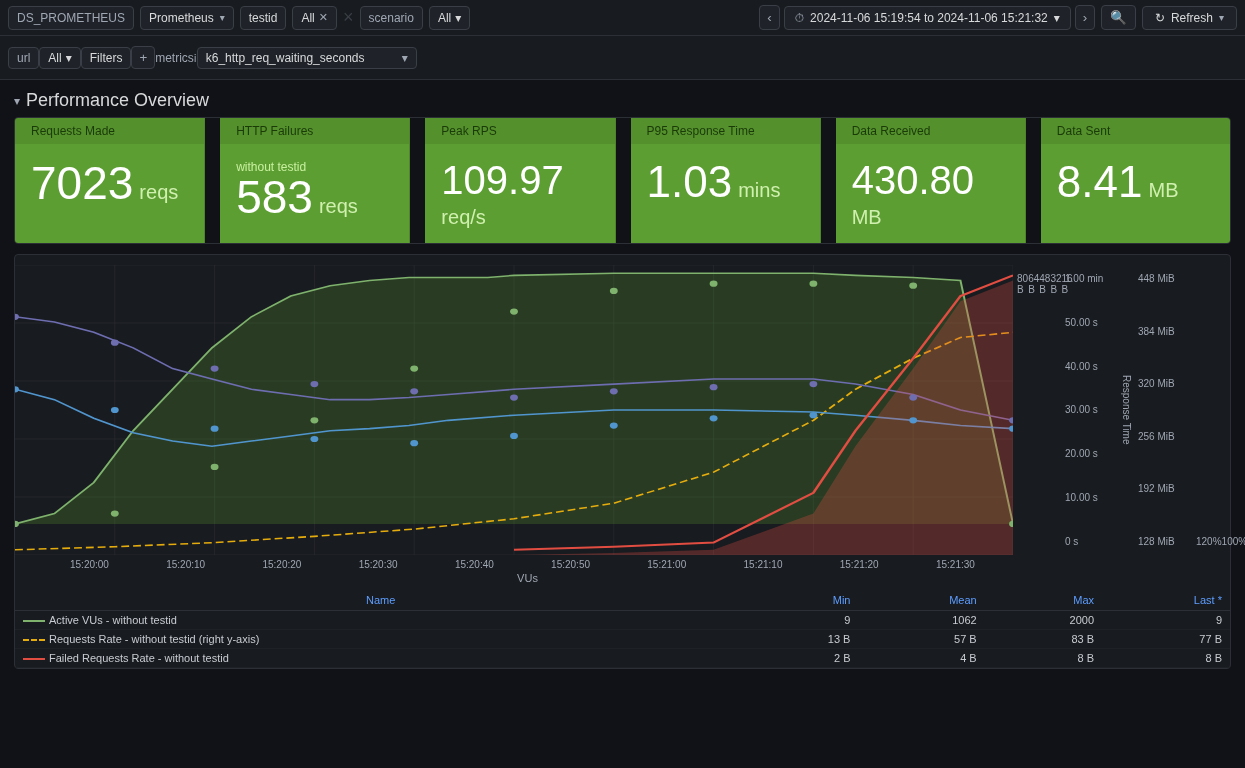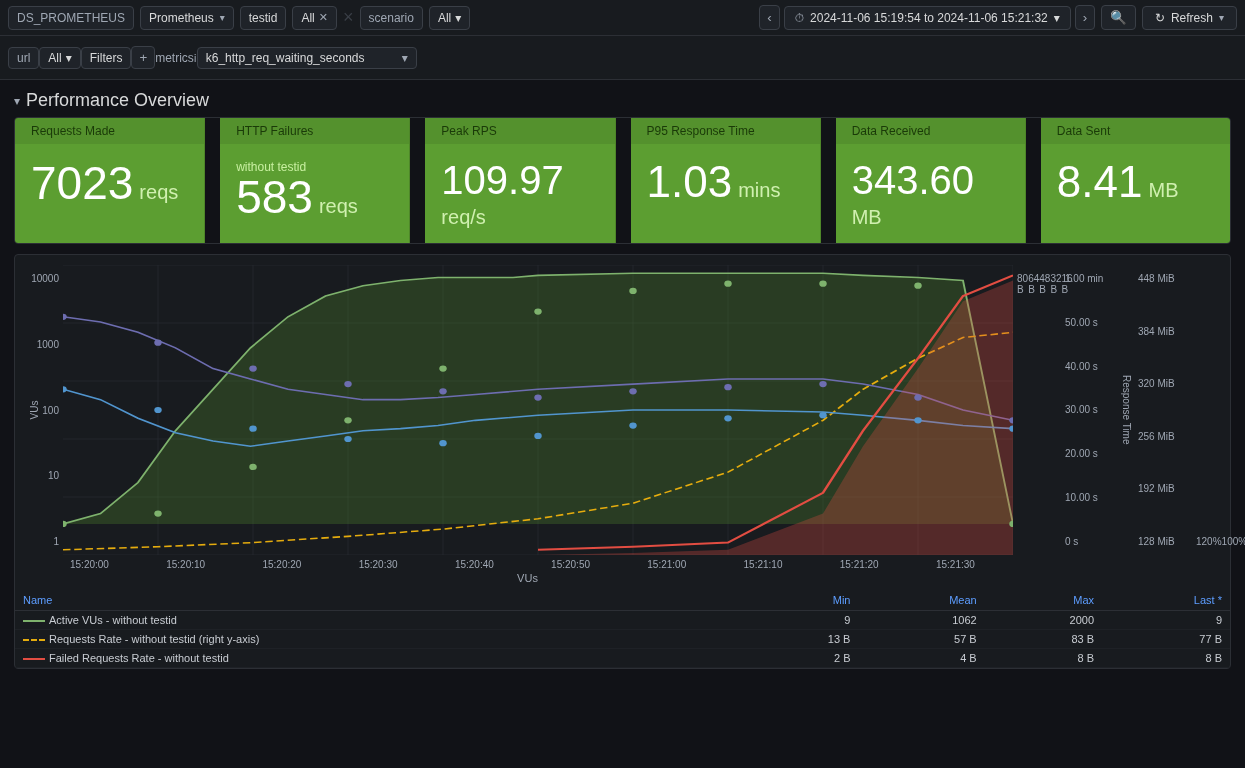--- a/index.html
+++ b/index.html
@@ -287,21 +287,21 @@
       padding-left: 55px;
     }
 
     
     .legend-table {
       width: 100%;
       border-collapse: collapse;
       font-size: 11px;
     }
     .legend-table th {
-      text-align: left;
+      text-align: center;
       padding: 4px 8px;
       color: #5d9dff;
       border-bottom: 1px solid #2c2f35;
       font-weight: 500;
     }
     .legend-table th.num { text-align: right; }
     .legend-table td {
       padding: 3px 8px;
       border-bottom: 1px solid #1e2126;
       color: #c8ccd2;
@@ -407,44 +407,37 @@
     <div class="stat-card-label">P95 Response Time</div>
     <div class="stat-card-body">
       <span class="stat-value" style="font-size:44px;">1.03</span>
       <span class="stat-unit">mins</span>
     </div>
   </div>
 
   <div class="stat-card">
     <div class="stat-card-label">Data Received</div>
     <div class="stat-card-body">
-      <span class="stat-value" style="font-size:40px;">343.60</span>
+      <span class="stat-value" style="font-size:40px;">430.80</span>
       <span class="stat-unit">MB</span>
     </div>
   </div>
 
   <div class="stat-card">
     <div class="stat-card-label">Data Sent</div>
     <div class="stat-card-body">
       <span class="stat-value" style="font-size:44px;">8.41</span>
       <span class="stat-unit">MB</span>
     </div>
   </div>
 </div>
 
 <div class="chart-container">
   <div style="display:flex;height:290px;position:relative;">
 
-    <div style="display:flex;flex-direction:column;justify-content:space-between;padding:8px 4px;width:48px;text-align:right;color:#9fa7b3;font-size:10px;">
-      <span>10000</span>
-      <span>1000</span>
-      <span>100</span>
-      <span>10</span>
-      <span>1</span>
-    </div>
 
     <div style="flex:1;position:relative;">
       <svg width="100%" height="100%" viewBox="0 0 760 280" preserveAspectRatio="none">
 
         <line x1="0" y1="0" x2="760" y2="0" stroke="#2c2f35" stroke-width="0.5"></line>
         <line x1="0" y1="56" x2="760" y2="56" stroke="#2c2f35" stroke-width="0.5"></line>
         <line x1="0" y1="112" x2="760" y2="112" stroke="#2c2f35" stroke-width="0.5"></line>
         <line x1="0" y1="168" x2="760" y2="168" stroke="#2c2f35" stroke-width="0.5"></line>
         <line x1="0" y1="224" x2="760" y2="224" stroke="#2c2f35" stroke-width="0.5"></line>
         <line x1="0" y1="280" x2="760" y2="280" stroke="#2c2f35" stroke-width="0.5"></line>

